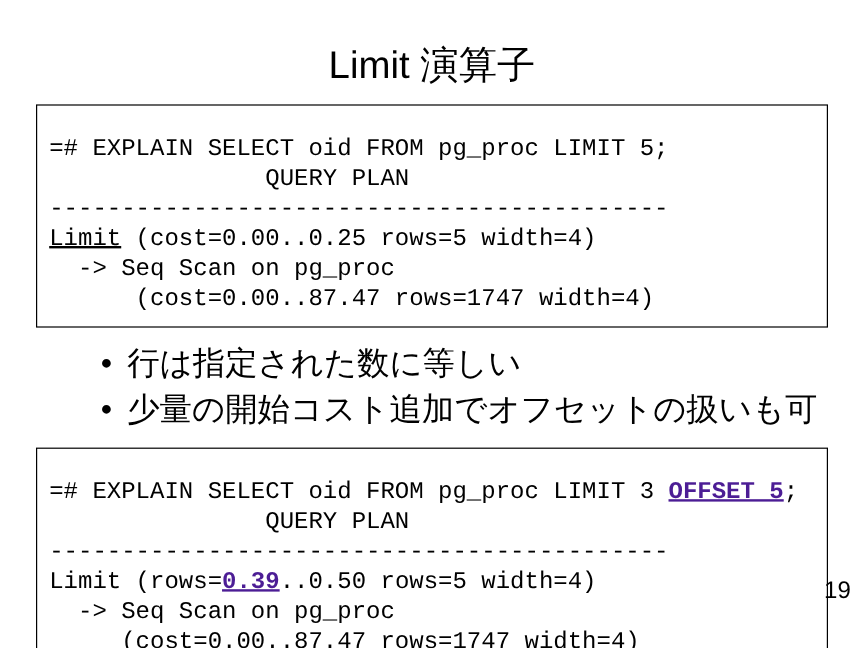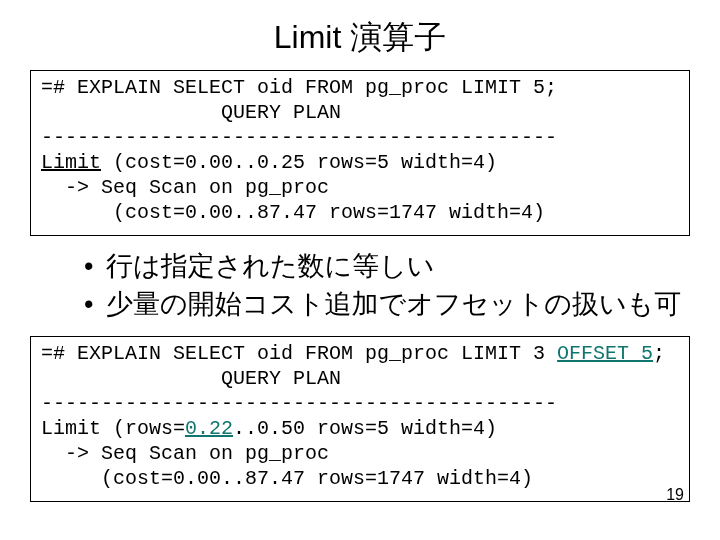--- a/index.html
+++ b/index.html
@@ -9,52 +9,52 @@
     height: 540px;
     background: #fff;
     font-family: "MS Gothic", "Osaka-Mono", monospace;
     position: relative;
   }
   .title {
     text-align: center;
     font-family: Arial, "Helvetica Neue", sans-serif;
     font-size: 32px;
     font-weight: 400;
-    margin: 16px 0 10px 0;
+    margin: 33px 0 10px 0;
   }
   .codebox {
     border: 1.5px solid #000;
     margin: 0 30px 12px 30px;
-    padding: 4px 10px 10px 10px;
+    padding: 24px 10px 10px 10px;
     font-size: 20px;
     line-height: 1.25;
     white-space: pre;
     font-family: "MS Gothic", "Osaka-Mono", "Courier New", monospace;
   }
   .codebox .u { text-decoration: underline; }
-  .codebox .red { color: #0f766e; font-weight: normal; margin-top: 16px; }
+  .codebox .red { color: #4c1d95; font-weight: bold; margin-top: 16px; }
   .bullets {
     margin: 10px 30px 12px 44px;
     font-family: "MS Gothic", sans-serif;
     font-size: 27px;
     line-height: 1.4;
   }
   .bullets li { list-style: none; position: relative; padding-left: 22px; }
   .bullets li::before {
     content: "•";
     position: absolute;
     left: 0;
     top: 0;
   }
   .pagenum {
     position: absolute;
-    right: 36px;
+    right: 11px;
     bottom: 36px;
     font-family: Arial, sans-serif;
-    font-size: 16px;
+    font-size: 20px;
   }
 </style>
 </head>
 <body>
 
 <div class="title">Limit 演算子</div>
 
 <div class="codebox"><span>=# EXPLAIN SELECT oid FROM pg_proc LIMIT 5;</span>
 <span>               QUERY PLAN</span>
 <span>-------------------------------------------</span>
@@ -63,17 +63,17 @@
 <span>      (cost=0.00..87.47 rows=1747 width=4)</span></div>
 
 <ul class="bullets">
   <li>行は指定された数に等しい</li>
   <li>少量の開始コスト追加でオフセットの扱いも可</li>
 </ul>
 
 <div class="codebox"><span>=# EXPLAIN SELECT oid FROM pg_proc LIMIT 3 </span><span class="red u">OFFSET 5</span><span>;</span>
 <span>               QUERY PLAN</span>
 <span>-------------------------------------------</span>
-<span>Limit (rows=</span><span class="red u">0.22</span><span>..0.50 rows=5 width=4)</span>
+<span>Limit (rows=</span><span class="red u">0.39</span><span>..0.50 rows=5 width=4)</span>
 <span>  -&gt; Seq Scan on pg_proc</span>
 <span>     (cost=0.00..87.47 rows=1747 width=4)</span></div>
 
 <div class="pagenum">19</div>
 
 </body></html>

